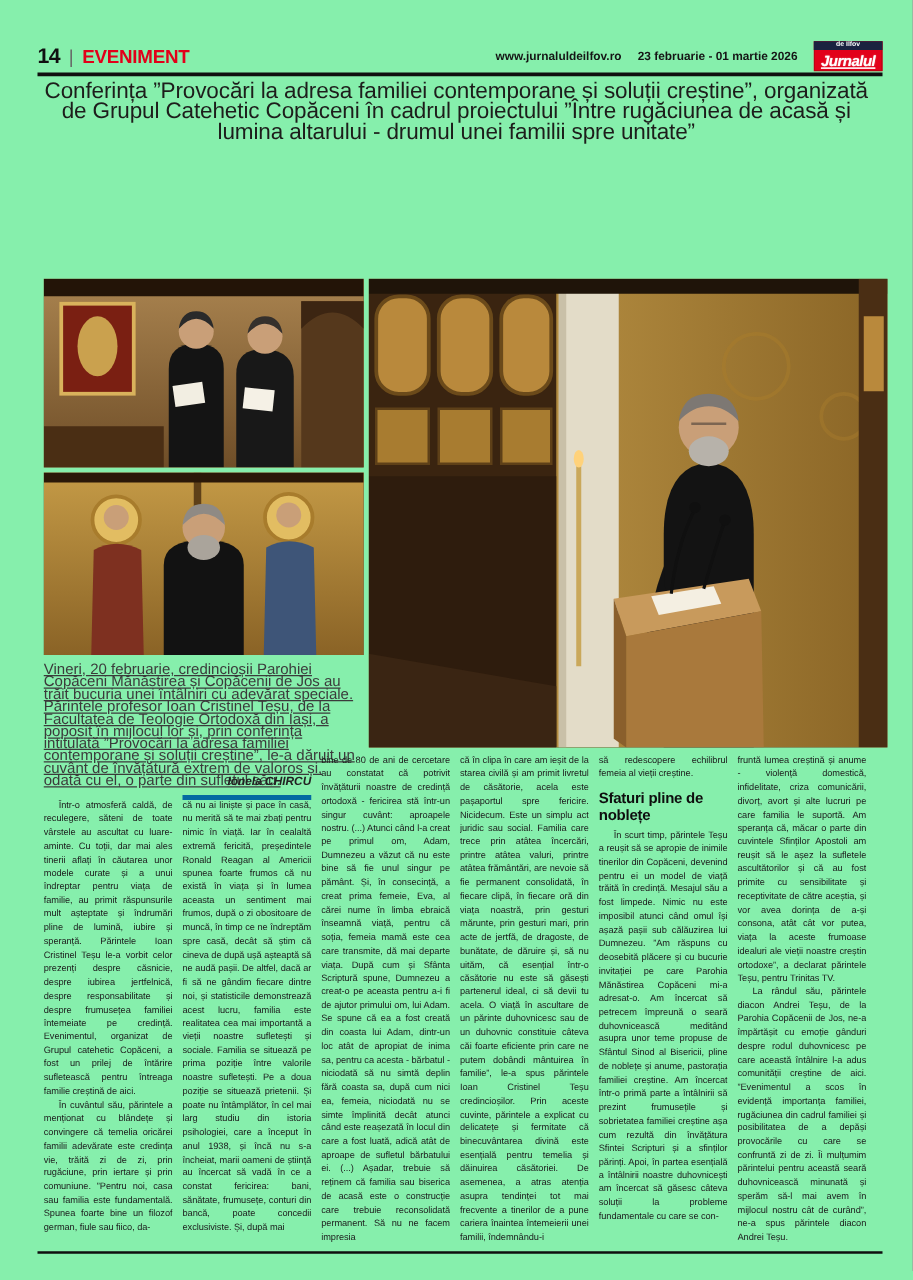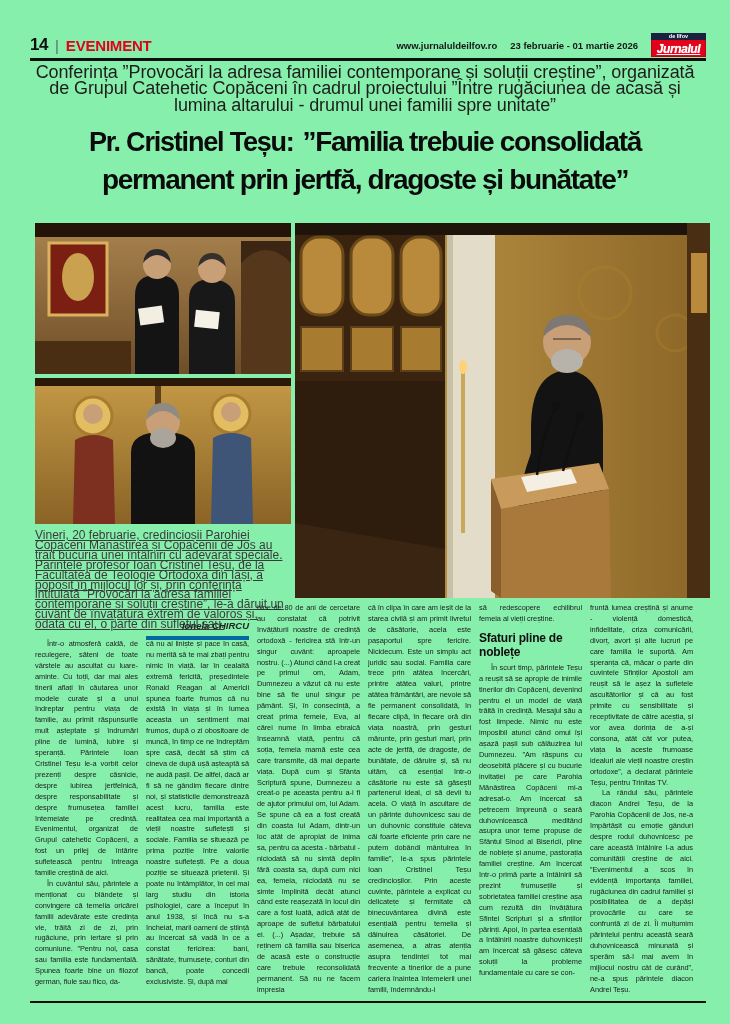--- a/index.html
+++ b/index.html
@@ -68,21 +68,20 @@
       <span class="logo">
         <span class="logo-top">de Ilfov</span>
         <span class="logo-name">Jurnalul</span>
       </span>
     </span>
   </div>
   <div class="rule-top"></div>
 
   <p class="banner">Conferința ”Provocări la adresa familiei contemporane și soluții creștine”, organizată de Grupul Catehetic Copăceni în cadrul proiectului ”Între rugăciunea de acasă și lumina altarului - drumul unei familii spre unitate”</p>
 
-  <h1 class="headline"><span class="h-speaker">Pr. Cristinel Teșu:</span> <span class="h-quote">”Familia trebuie consolidată permanent prin jertfă, dragoste și bunătate”</span></h1>
 
   <div class="photo" id="ph-left-top" role="img" aria-label="Doi preoți în veșminte negre citind într-o biserică">
     <svg viewBox="0 0 256 151" preserveAspectRatio="none">
       <defs>
         <linearGradient id="g1" x1="0" y1="0" x2="0" y2="1">
           <stop offset="0" stop-color="#a9834f"></stop>
             <stop offset="1" stop-color="#6f4e28"></stop>
         </linearGradient>
       </defs>
       <rect x="0" y="0" width="256" height="151" fill="url(#g1)"></rect>

